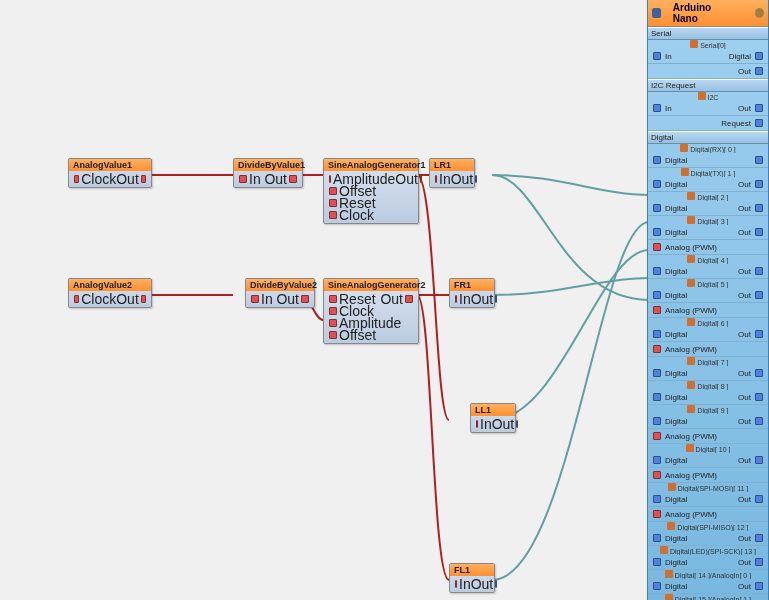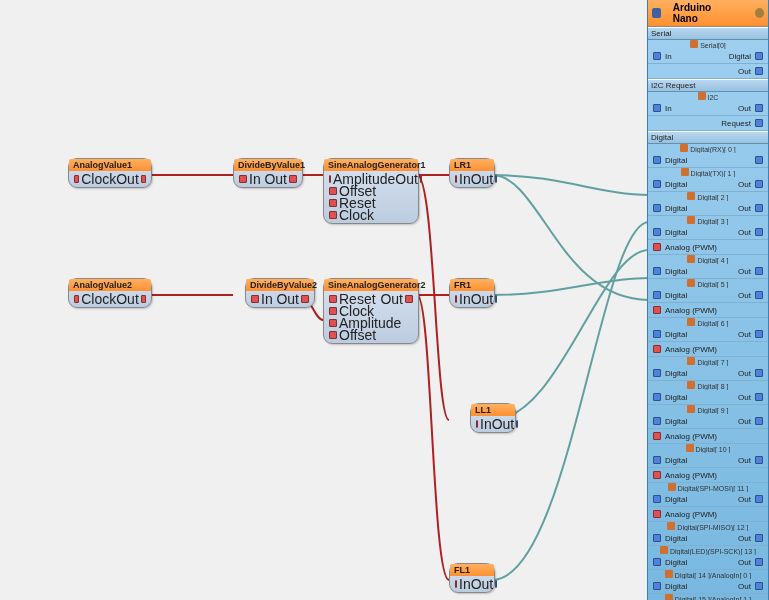--- a/index.html
+++ b/index.html
@@ -1,17 +1,17 @@
 <!DOCTYPE html>
 <html><head>
 <meta charset="utf-8">
 <style>
 html,body{margin:0;padding:0;width:769px;height:600px;overflow:hidden;font-family:Arial,sans-serif;font-size:9px;background:#f0f0f0}
 .canvas{position:relative;width:769px;height:600px;background-image:radial-gradient(circle,#c8c8c8 0.5px,transparent 0.5px);background-size:12px 12px;background-position:0 0}
-.node{position:absolute;border:1px solid #888;border-radius:9px;background:linear-gradient(#d8e2f0,#bccce0);box-shadow:1px 1px 2px rgba(0,0,0,0.2)}
+.node{position:absolute;border:1px solid #888;border-radius:2px;background:linear-gradient(#d8e2f0,#bccce0);box-shadow:1px 1px 2px rgba(0,0,0,0.2)}
 .node-hdr{background:linear-gradient(#ffb060,#ff9030);border-radius:2px 2px 0 0;padding:1px 4px;font-size:9px;font-weight:bold;color:#222;white-space:nowrap}
 .node-body{padding:2px 3px}
 .row{display:flex;align-items:center;height:12px;font-size:14px;color:#222;white-space:nowrap}
 .port-dot{width:6px;height:6px;background:#e05050;border:1px solid #803030;border-radius:1px;display:inline-block;margin:0 2px}
 .port-dot.blue{background:#5080e0;border-color:#305080}
 .arduino{position:absolute;right:0;top:0;width:120px;height:600px;background:linear-gradient(#a0d0f0,#78b8e0);border:1px solid #4080b0;border-top:none}
 .ard-title{background:linear-gradient(#ffb060,#ff9030);padding:2px 4px;font-size:10px;font-weight:bold;display:flex;align-items:center;gap:12px;border-bottom:1px solid #888}
 .ard-sec{background:linear-gradient(#b8d8f0,#98c0e0);border-top:1px solid #fff;border-bottom:1px solid #6090b0;padding:1px 3px;font-size:8px;text-align:left;color:#222}
 .ard-row{display:flex;align-items:center;justify-content:space-between;height:14px;padding:0 3px;font-size:8px;border-bottom:1px solid #7fb0d0;color:#222}
 .ard-row .l,.ard-row .r{display:flex;align-items:center;gap:2px}
@@ -153,21 +153,21 @@
           <span class="port-dot"></span>
           <span>Amplitude</span>
         </div>
   <div class="row">
           <span class="port-dot"></span>
           <span>Offset</span>
         </div>
  </div>
 </div>
 
-<div class="node" style="left:449px;top:158px;width:44px">
+<div class="node" style="left:429px;top:158px;width:44px">
  <div class="node-hdr">LR1</div>
  <div class="node-body">
         <div class="row">
           <span class="port-dot"></span>
           <span>In</span>
           <span style="flex:1"></span>
           <span>Out</span>
           <span class="port-dot blue"></span>
         </div>
       </div>

